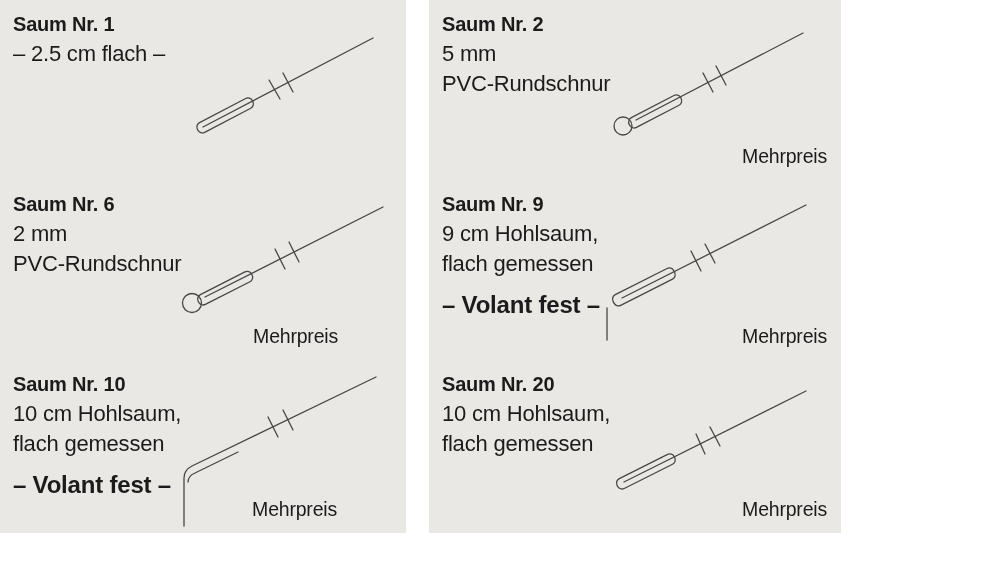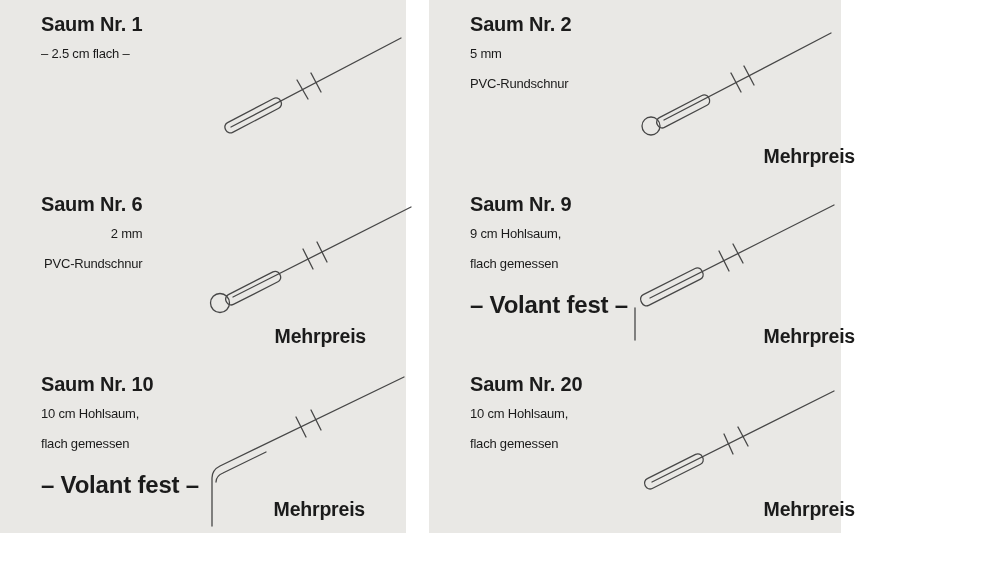--- a/index.html
+++ b/index.html
@@ -8,34 +8,34 @@
     width: 994px; height: 568px;
     background: var(--page-bg, #ffffff);
     color: var(--text-color, #1b1b1b);
     font-family: "Liberation Sans", "DejaVu Sans", sans-serif;
     position: relative; overflow: hidden;
   }
   .panel { position: absolute; top: 0; height: 533px; background: var(--panel-bg, #e9e8e5); }
   .panel-left  { left: 0;     width: 406px; }
   .panel-right { left: 429px; width: 412px; }
 
-  .cell { position: absolute; margin-left: 28px; }
+  .cell { position: absolute; }
   .c0 { left: 0;     top: 0;     width: 406px; height: 180px; }
   .c1 { left: 429px; top: 0;     width: 412px; height: 180px; }
-  .c2 { left: 0;     top: 180px; width: 343px; height: 180px; text-align: right; }
+  .c2 { left: 0;     top: 180px; width: 343px; height: 180px; }
   .c3 { left: 429px; top: 180px; width: 412px; height: 180px; }
   .c4 { left: 0;     top: 360px; width: 342px; height: 173px; }
   .c5 { left: 429px; top: 360px; width: 412px; height: 173px; }
 
   .textblock { position: absolute; left: 13px; top: 9px; }
   .title  { margin: 0; font-size: 20px; font-weight: 700; line-height: 30px; letter-spacing: -0.2px; }
-  .line   { font-size: 13px; line-height: 30px; letter-spacing: -0.2px; }
+  .line   { font-size: 22px; line-height: 30px; letter-spacing: -0.2px; }
   .volant { font-size: 24px; font-weight: 700; line-height: 30px; margin-top: 11px; letter-spacing: -0.2px; }
 
-  .surcharge { position: absolute; bottom: 12px; font-size: 19.5px; font-weight: 700; letter-spacing: -0.2px; }
+  .surcharge { position: absolute; bottom: 12px; font-size: 19.5px; font-weight: 400; letter-spacing: -0.2px; }
   .cell-left  .surcharge { right: 5px; }
   .cell-right .surcharge { right: 14px; }
 
   .drawing { position: absolute; color: var(--line-color, #474747); }
   .drawing path, .drawing line, .drawing rect, .drawing circle {
     fill: none; stroke: currentColor; stroke-width: 1.3; stroke-linecap: round;
   }
   .d0 { left: 183px; top: 26px; }
   .d1 { left: 180px; top: 20px; }
   .d2 { left: 177px; top: 13px; }

